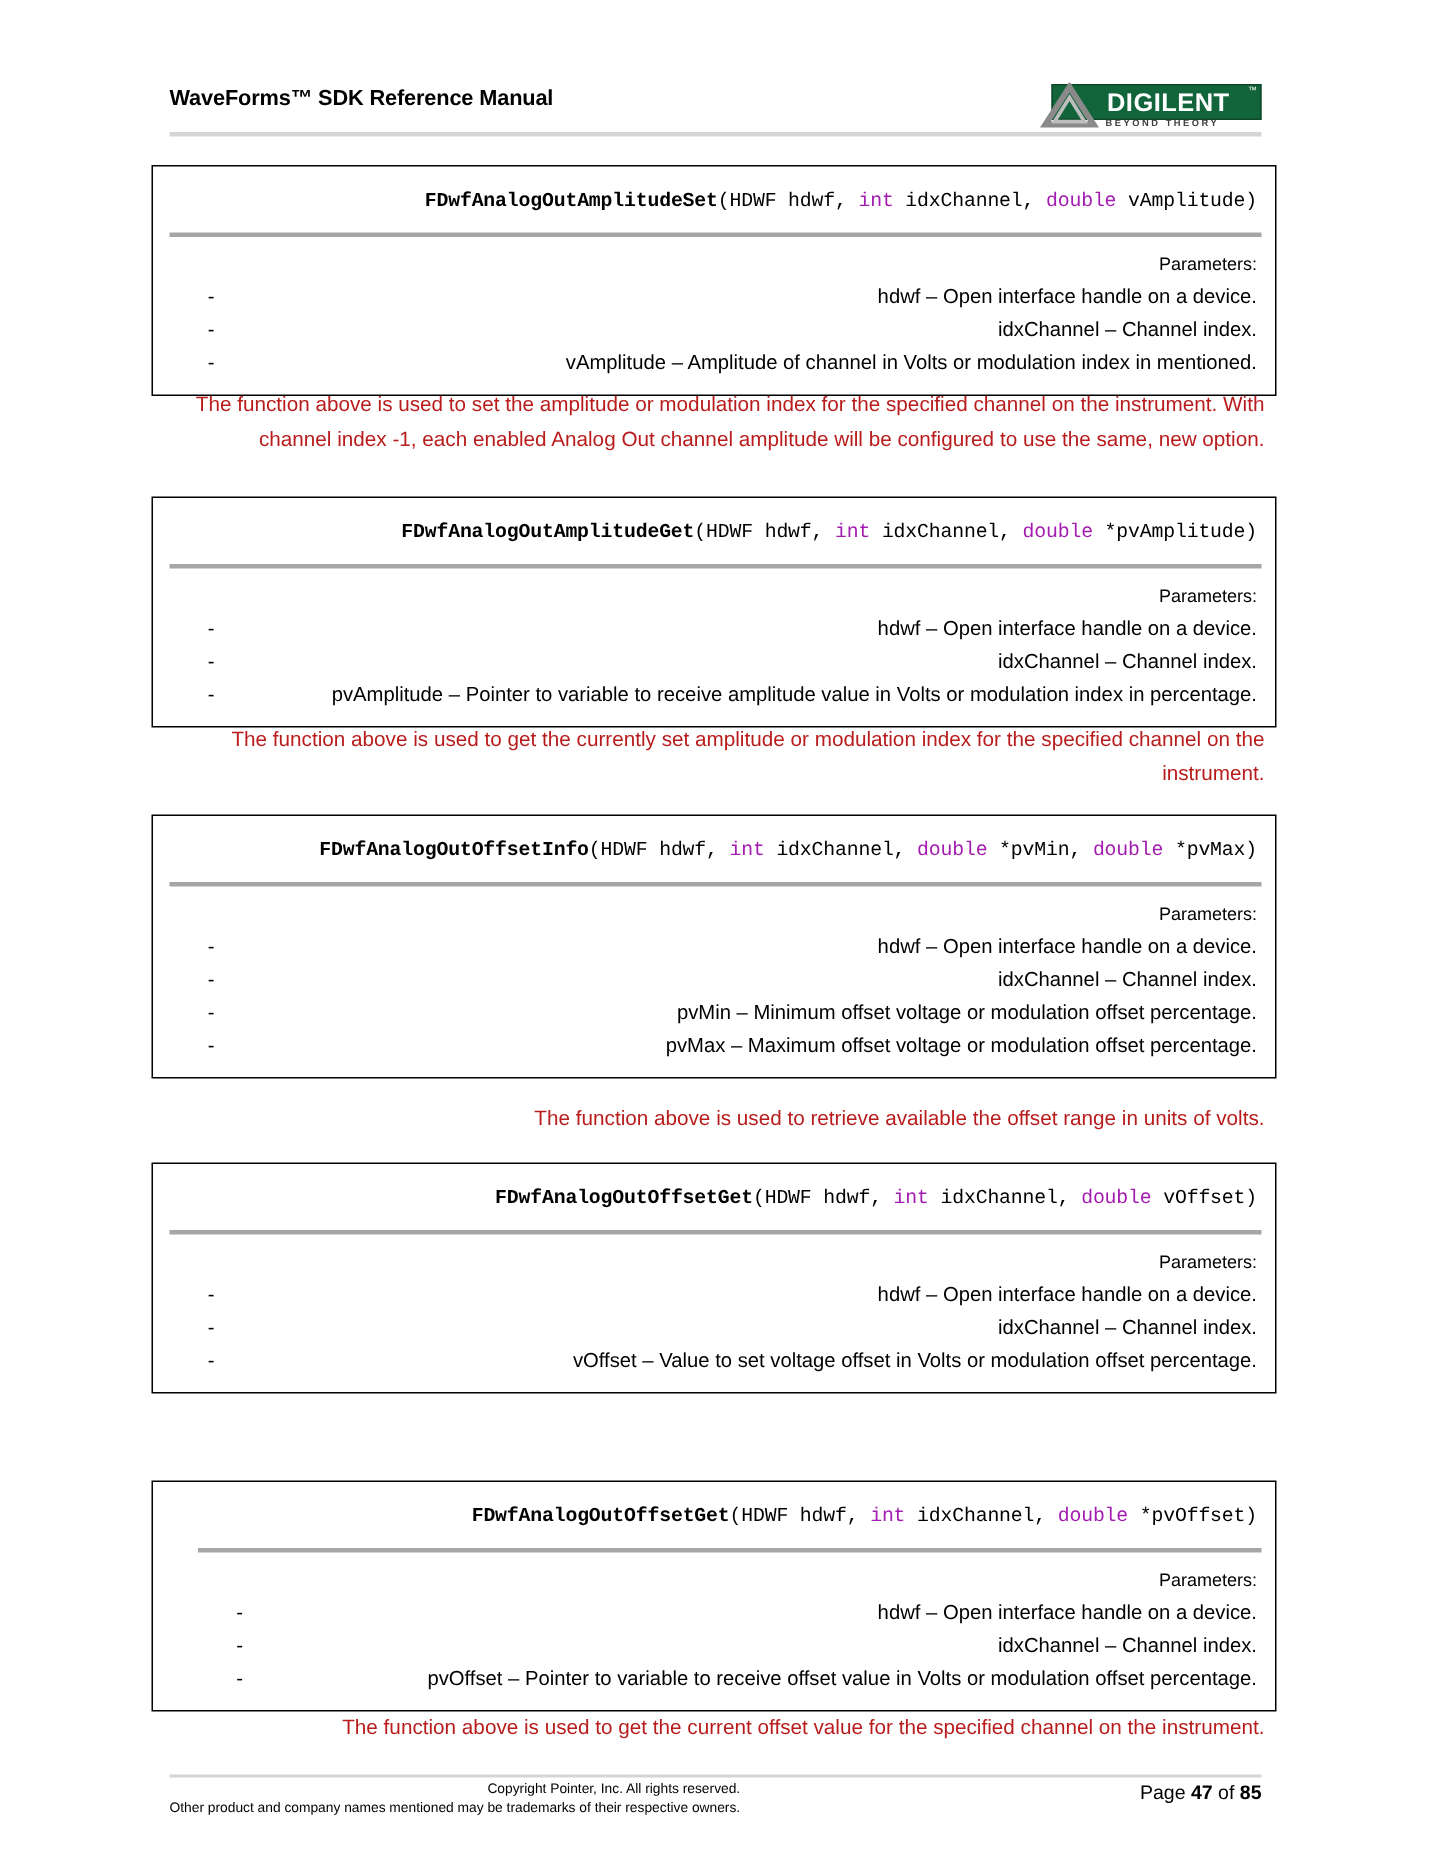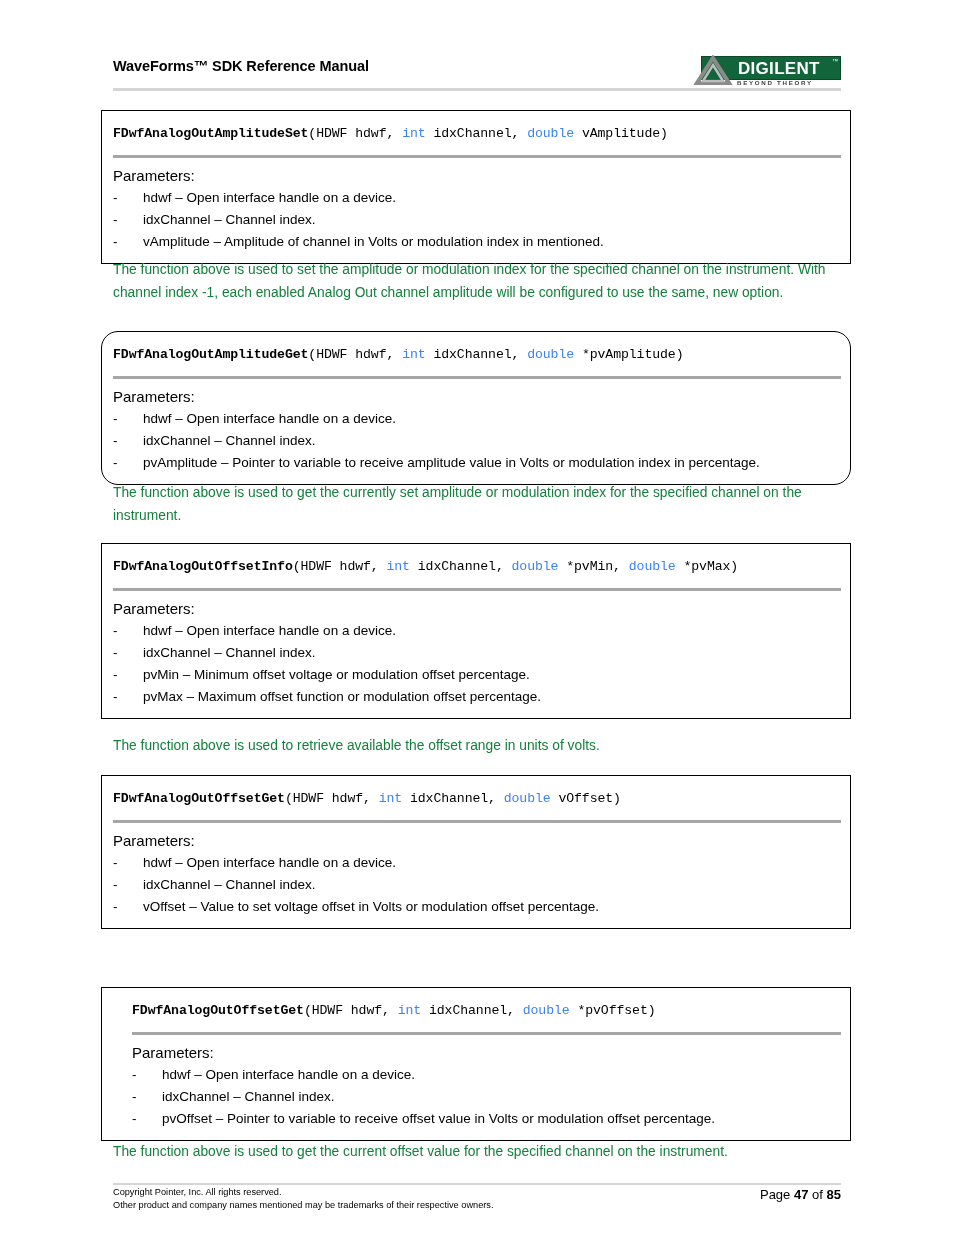--- a/index.html
+++ b/index.html
@@ -15,20 +15,21 @@
     color: #000000;
     overflow: hidden;
   }
 
   .page {
     position: absolute;
     left: 0; top: 0;
     width: 954px;
     height: 1073px;
     background: #ffffff;
+    text-align: right;
   }
 
   
   .header {
     position: absolute;
     left: 113px;
     top: 56px;
     width: 728px;
     height: 34px;
   }
@@ -118,32 +119,32 @@
     line-height: 21px;
     color: #000000;
     padding: 12px 12px 0 11px;
     word-spacing: 0px;
     letter-spacing: -0.1px;
   }
   .sig .fname {
     font-weight: bold;
   }
   .sig .kw {
-    color: #3b82f6;
+    color: #a21caf;
   }
   .sep {
     height: 3px;
     background: #a6a6a6;
     margin: 11px 9px 0 11px;
   }
   .params {
     padding: 7px 12px 10px 11px;
   }
   .params-title {
-    font-size: 15px;
+    font-size: 12px;
     line-height: 22px;
     color: #000;
   }
   .param-row {
     display: flex;
     font-size: 13.5px;
     line-height: 22px;
     color: #000;
   }
   .param-dash {
@@ -155,21 +156,21 @@
     flex: 1 1 auto;
   }
 
   
   .para {
     position: absolute;
     left: 113px;
     width: 730px;
     font-size: 13.8px;
     line-height: 23px;
-    color: #15803d;
+    color: #b91c1c;
   }
 
   
   .footer-rule {
     position: absolute;
     left: 113px;
     top: 1183px;
     width: 728px;
     height: 2px;
     background: #d5d5d5;
@@ -231,21 +232,21 @@
       </div>
       <div class="param-row">
         <span class="param-dash">-</span>
         <span class="param-text">vAmplitude – Amplitude of channel in Volts or modulation index in mentioned.</span>
       </div>
     </div>
   </div>
 
   <div class="para" style="top:258px;">The function above is used to set the amplitude or modulation index for the specified channel on the instrument. With channel index -1, each enabled Analog Out channel amplitude will be configured to use the same, new option.</div>
 
-  <div class="fnbox" style="top:331px;border-radius:17px;">
+  <div class="fnbox" style="top:331px;">
     <div class="sig">
       <span class="fname">FDwfAnalogOutAmplitudeGet</span><span>(HDWF hdwf, </span><span class="kw">int</span><span> idxChannel, </span><span class="kw">double</span><span> *pvAmplitude)</span>
     </div>
     <div class="sep"></div>
     <div class="params">
       <div class="params-title">Parameters:</div>
       <div class="param-row">
         <span class="param-dash">-</span>
         <span class="param-text">hdwf – Open interface handle on a device.</span>
       </div>
@@ -276,21 +277,21 @@
       <div class="param-row">
         <span class="param-dash">-</span>
         <span class="param-text">idxChannel – Channel index.</span>
       </div>
       <div class="param-row">
         <span class="param-dash">-</span>
         <span class="param-text">pvMin – Minimum offset voltage or modulation offset percentage.</span>
       </div>
       <div class="param-row">
         <span class="param-dash">-</span>
-        <span class="param-text">pvMax – Maximum offset function or modulation offset percentage.</span>
+        <span class="param-text">pvMax – Maximum offset voltage or modulation offset percentage.</span>
       </div>
     </div>
   </div>
 
   <div class="para" style="top:734px;">The function above is used to retrieve available the offset range in units of volts.</div>
 
   <div class="fnbox" style="top:775px;">
     <div class="sig">
       <span class="fname">FDwfAnalogOutOffsetGet</span><span>(HDWF hdwf, </span><span class="kw">int</span><span> idxChannel, </span><span class="kw">double</span><span> vOffset)</span>
     </div>

